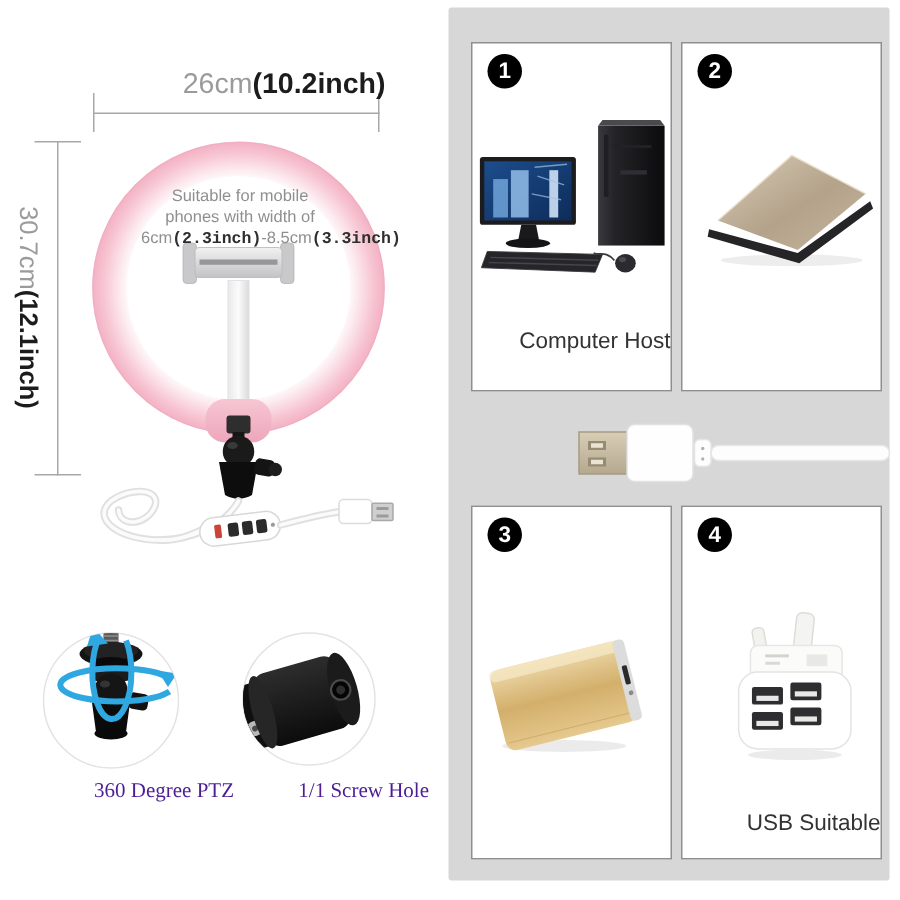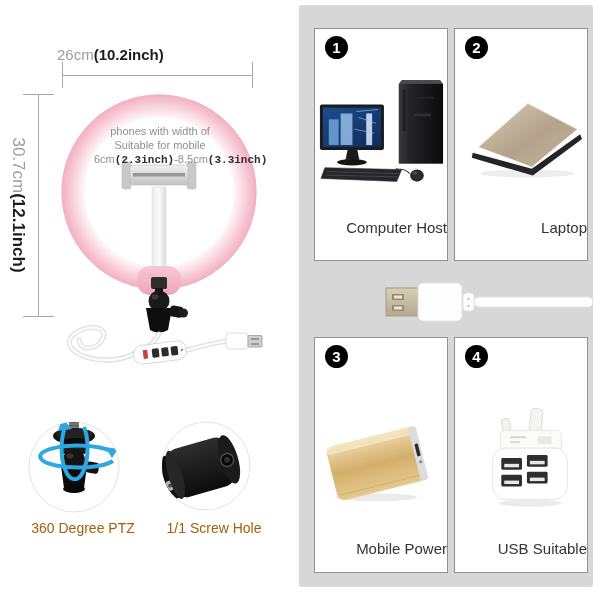--- a/index.html
+++ b/index.html
@@ -4,35 +4,35 @@
 <style>
   html,body{margin:0;padding:0;background:#fff;}
   .canvas{
     position:relative;width:600px;height:600px;background:#ffffff;overflow:hidden;
     font-family:"Liberation Sans", sans-serif;
   }
   
   .dim-h-line{position:absolute;left:62px;top:75px;width:191px;height:1px;background:#a8a8a8;}
   .dim-h-tick{position:absolute;top:62px;width:1px;height:26px;background:#a8a8a8;}
   .tick-left{left:62px;} .tick-right{left:252px;}
-  .dim-h-label{position:absolute;left:57px;top:46px;width:200px;text-align:left;font-size:15px;}
+  .dim-h-label{position:absolute;left:57px;top:46px;width:200px;text-align:right;font-size:19px;}
   .dim-v-line{position:absolute;left:38px;top:94px;width:1px;height:223px;background:#a8a8a8;}
   .dim-v-tick{position:absolute;left:23px;width:31px;height:1px;background:#a8a8a8;}
   .tick-top{top:94px;} .tick-bottom{top:316px;}
   .dim-v-label{position:absolute;left:-67px;top:195px;width:170px;height:20px;line-height:20px;
     text-align:center;font-size:17px;transform:rotate(90deg);}
   .dim-metric{color:#9b9b9b;}
   .dim-imperial{color:#1c1c1c;font-weight:bold;}
   
   .ring-note{position:absolute;left:94px;top:124px;width:132px;text-align:center;
     font-size:11px;line-height:14px;color:#8f8f8f;}
   .ring-note .b{color:#2e2e2e;font-weight:bold;font-family:Liberation Mono, monospace;}
   .ring-note .g{color:#8f8f8f;text-align:right;}
   
-  .feature-label{position:absolute;top:520px;font-size:14px;color:#a16207;text-align:center;}
+  .feature-label{position:absolute;top:520px;font-size:14px;color:#4c1d95;text-align:right;font-family:Liberation Serif, serif;}
   .f1{left:10px;width:146px;}
   .f2{left:142px;width:144px;}
   
   .panel{position:absolute;left:299px;top:5px;width:294px;height:582px;background:#d7d7d7;border-radius:2px;}
   .pbox{position:absolute;width:134px;background:#ffffff;border:1px solid #8f8f8f;box-sizing:border-box;}
   .pbox1{left:15px;top:23px;height:233px;}
   .pbox2{left:155px;top:23px;height:233px;}
   .pbox3{left:15px;top:332px;height:236px;}
   .pbox4{left:155px;top:332px;height:236px;}
   .badge{position:absolute;left:10px;top:7px;width:23px;height:23px;border-radius:50%;
@@ -107,22 +107,22 @@
       <ellipse cx="96" cy="205" rx="3.5" ry="2.4" fill="#3f3f3f" opacity="0.85"></ellipse>
       <path d="M87,216 h26 l-4,22 q-9,5 -18,0 Z" fill="#0d0d0d"></path>
       <g transform="rotate(10 111 218)">
         <rect x="111" y="213" width="13" height="11" rx="3" fill="#141414"></rect>
       </g>
       <circle cx="124.5" cy="221" r="4.5" fill="#1d1d1d"></circle>
     </g>
   </svg>
 
   <div class="ring-note">
+    <div>Suitable for mobile</div>
     <div>phones with width of</div>
-    <div>Suitable for mobile</div>
     <div><span class="g">6cm</span><span class="b">(2.3inch)</span><span class="g">-8.5cm</span><span class="b">(3.3inch)</span></div>
   </div>
 
   <svg class="cable-svg" viewBox="0 0 300 100">
     <g>
       <path d="M159,54 C150,70 128,80 106,80 C80,80 60,66 74,54 C88,44 108,46 103,58 C98,70 80,72 79,60" fill="none" stroke="#e0e0e0" stroke-width="5" stroke-linecap="round"></path>
       <path d="M106,80 C118,81 126,77 135,73" fill="none" stroke="#e0e0e0" stroke-width="5" stroke-linecap="round"></path>
       <path d="M159,54 C150,70 128,80 106,80 C80,80 60,66 74,54 C88,44 108,46 103,58 C98,70 80,72 79,60" fill="none" stroke="#fbfbfb" stroke-width="2.4" stroke-linecap="round"></path>
       <path d="M106,80 C118,81 126,77 135,73" fill="none" stroke="#fbfbfb" stroke-width="2.4" stroke-linecap="round"></path>
     </g>
@@ -261,21 +261,20 @@
         </defs>
         <ellipse cx="74" cy="105" rx="48" ry="4" fill="#000000" opacity="0.07"></ellipse>
         <g>
           <polygon points="18,84 78,100 127,65 129,70 79,107 17,89" fill="#252527"></polygon>
         </g>
         <g>
           <polygon points="24,78 74,34 124,60 78,98" fill="url(#lapG)"></polygon>
           <polyline points="24,78 74,34 124,60" fill="none" stroke="#e9dfcc" stroke-width="1"></polyline>
         </g>
       </svg>
-      <div class="plabel">Laptop</div>
     </div>
 
     <svg class="usbcable-mid" viewBox="0 0 215 48">
       <defs>
         <linearGradient id="musbG" x1="0" y1="0" x2="0" y2="1">
           <stop offset="0" stop-color="#d8ceb6"></stop>
             <stop offset="1" stop-color="#b4a98f"></stop>
         </linearGradient>
       </defs>
       <rect x="6" y="10" width="32" height="28" fill="url(#musbG)" stroke="#a69b81"></rect>
@@ -305,21 +304,20 @@
         <ellipse cx="62" cy="120" rx="42" ry="4" fill="#000000" opacity="0.08"></ellipse>
         <g transform="translate(62 86) rotate(-14)">
           <rect x="-46" y="-28" width="92" height="56" rx="7" fill="url(#pbG)"></rect>
           <rect x="-46" y="-28" width="92" height="8" rx="4" fill="#f5e7c4" opacity="0.8"></rect>
           <rect x="40" y="-28" width="8" height="56" rx="3" fill="#dcdcdc"></rect>
           <rect x="42.5" y="-10" width="3.5" height="13" rx="1" fill="#2b2b2b"></rect>
           <circle cx="44.5" cy="9" r="1.6" fill="#8a8a8a"></circle>
           <line x1="-44" y1="22" x2="40" y2="22" stroke="#c29d5a" stroke-width="0.8" opacity="0.6"></line>
         </g>
       </svg>
-      <div class="plabel">Mobile Power</div>
     </div>
 
     <div class="pbox pbox4">
       <div class="badge">
           <span>4</span>
         </div>
       <svg class="pillu" viewBox="0 0 134 150">
         <ellipse cx="76" cy="126" rx="32" ry="3.5" fill="#000000" opacity="0.08"></ellipse>
         <g transform="rotate(6 82 45)">
           <rect x="76" y="30" width="12" height="28" rx="4" fill="#f4f4f2" stroke="#dcdcd8"></rect>

